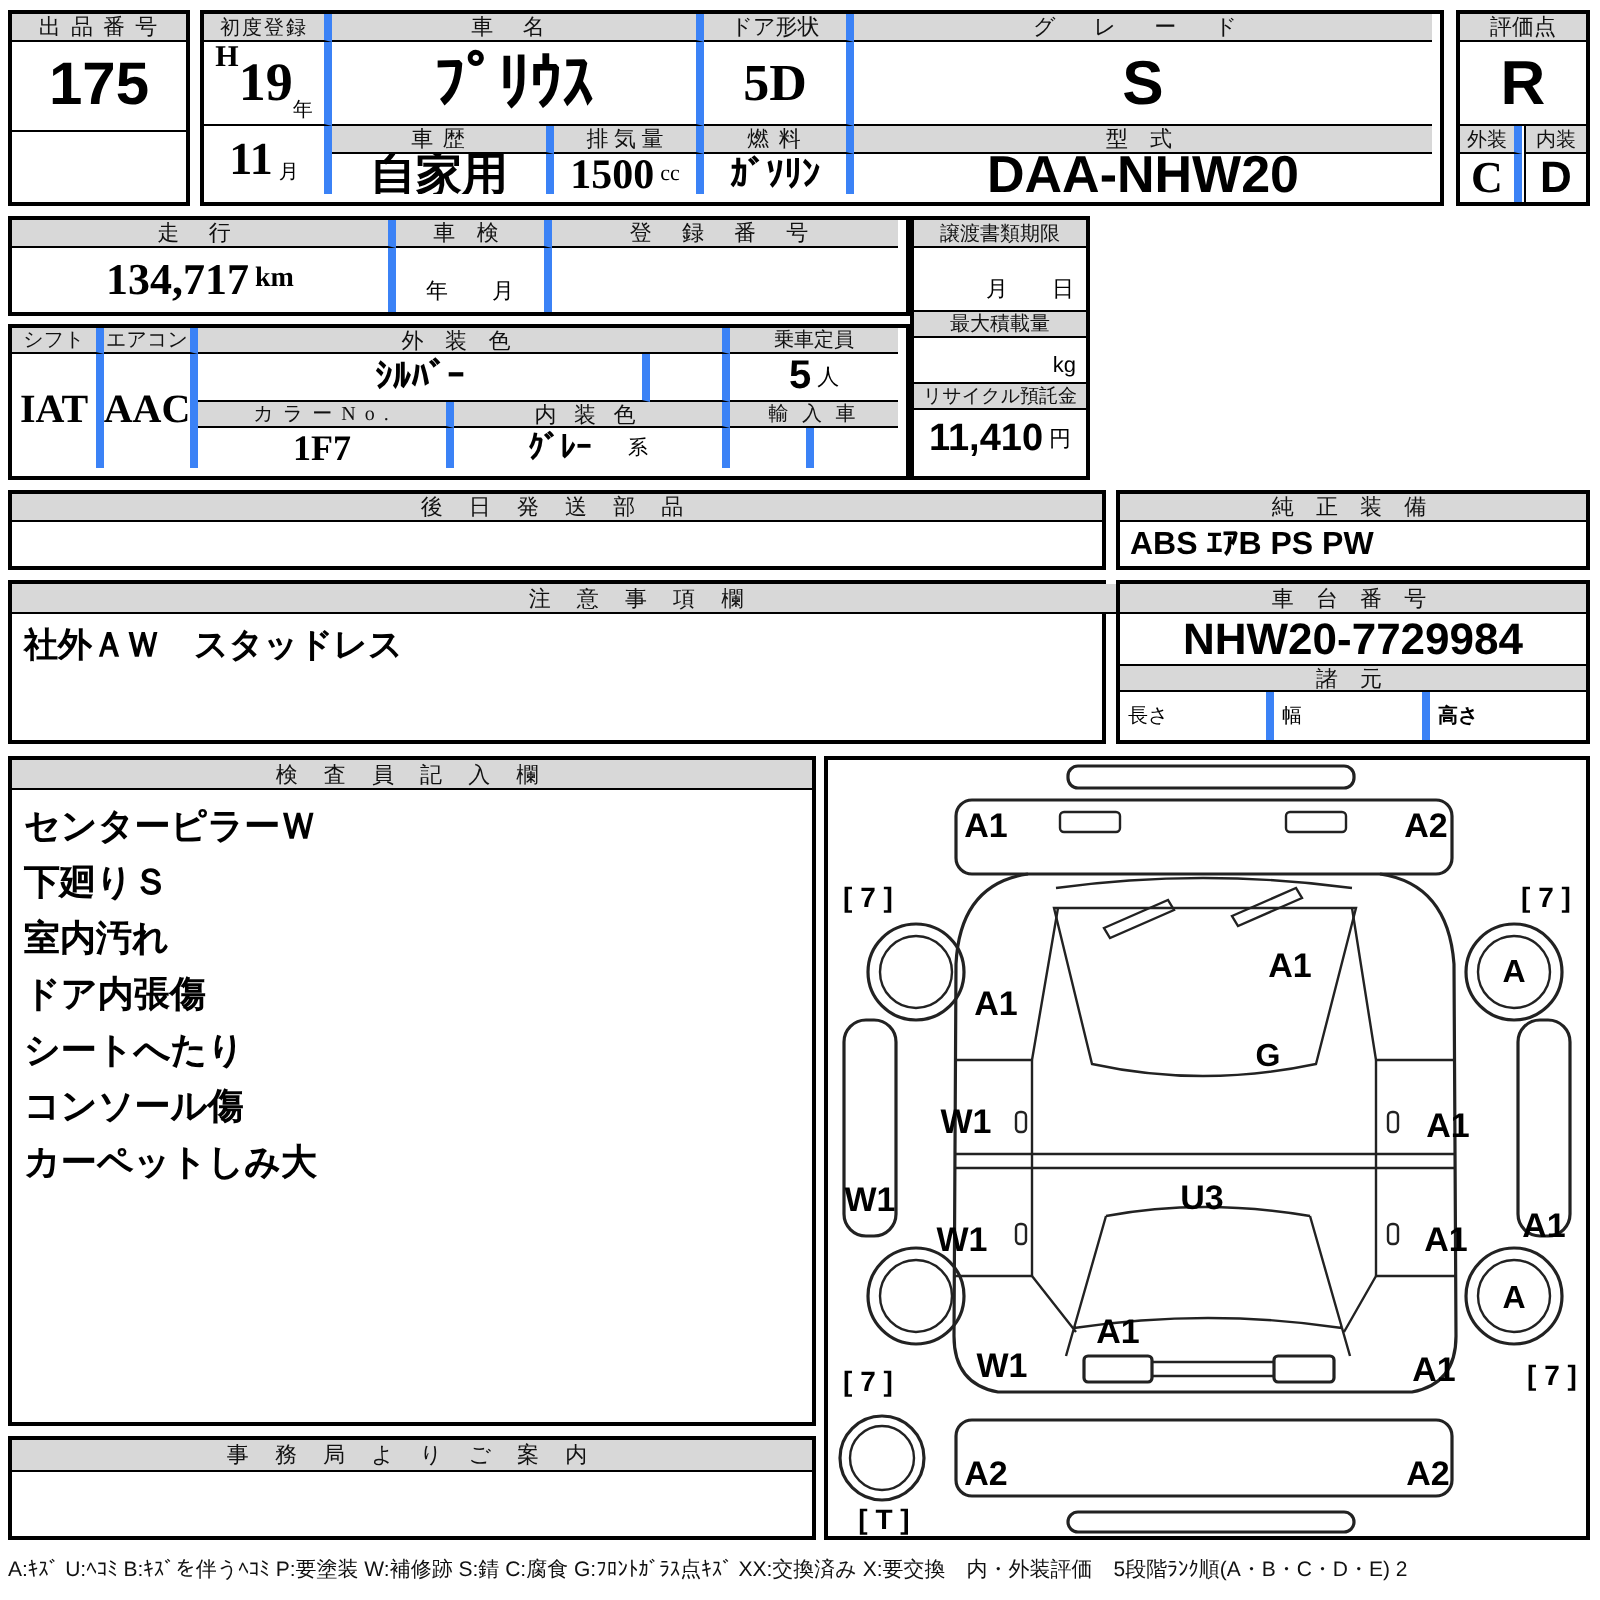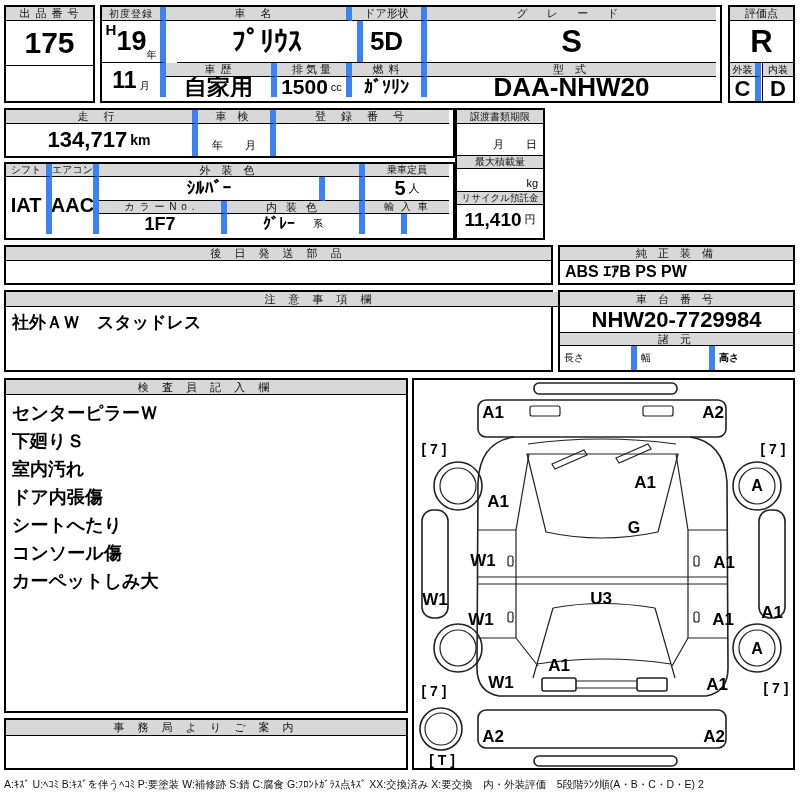--- a/index.html
+++ b/index.html
@@ -3,21 +3,21 @@
 <meta charset="utf-8">
 <style>
   html,body{margin:0;padding:0;background:#fff;}
   body{width:800px;height:800px;position:relative;font-family:"Liberation Sans","DejaVu Sans",sans-serif;color:#000;}
   .sheet{position:absolute;inset:0;background:#fff;}
   .box{position:absolute;border:2px solid #000;background:#fff;box-sizing:border-box;}
   .cell{position:absolute;box-sizing:border-box;display:flex;align-items:center;justify-content:center;overflow:hidden;}
   .hdr{background:#d8d8d8;font-size:11px;letter-spacing:1px;color:#111;}
   .h9{font-size:9.5px;letter-spacing:0;}
   .h10{font-size:10px;letter-spacing:0;}
-  .br{border-right:6px solid #3b82f6;}
+  .br{border-right:4px solid #3b82f6;font-family:Liberation Serif, serif;}
   .bb{border-bottom:1px solid #000;}
   .bt{border-top:1px solid #000;}
   .val{font-weight:bold;}
   .left{justify-content:flex-start;}
   .right{justify-content:flex-end;}
   .top{align-items:flex-start;}
   .bottom{align-items:flex-end;}
   .unit{font-size:11px;font-weight:bold;margin-left:3px;}
   .note-line{font-size:18px;font-weight:bold;line-height:28px;white-space:nowrap;}
   #diagram-labels text{font-weight:bold;fill:#000;text-anchor:middle;}
@@ -41,21 +41,21 @@
     <div class="cell br bb" style="left:0;top:14px;width:64px;height:42px;">
       <span class="val" style="font-size:15px;align-self:flex-start;">H</span>
       <span class="val" style="font-size:27px;">19</span>
       <span style="font-size:10px;align-self:flex-end;">年</span>
     </div>
     <div class="cell br" style="left:0;top:56px;width:64px;height:34px;">
       <span class="val" style="font-size:23px;">11</span>
       <span style="font-size:10px;align-self:flex-end;margin:0 0 4px 3px;">月</span>
     </div>
     <div class="cell hdr bb br" style="left:64px;top:0;width:186px;height:14px;letter-spacing:6px;">車 名</div>
-    <div class="cell val bb br" style="left:75px;top:14px;width:186px;height:42px;font-size:28px;">ﾌﾟﾘｳｽ</div>
+    <div class="cell val bb br" style="left:64px;top:14px;width:186px;height:42px;font-size:32px;">ﾌﾟﾘｳｽ</div>
     <div class="cell hdr bb br" style="left:250px;top:0;width:75px;height:14px;letter-spacing:0;">ドア形状</div>
     <div class="cell val bb br" style="left:250px;top:14px;width:75px;height:42px;font-size:26px;">5D</div>
     <div class="cell hdr bb" style="left:325px;top:0;width:289px;height:14px;letter-spacing:8px;">グ レ ー ド</div>
     <div class="cell val bb" style="left:325px;top:14px;width:289px;height:42px;font-size:31px;">S</div>
     <div class="cell hdr bb br" style="left:64px;top:56px;width:111px;height:14px;">車 歴</div>
     <div class="cell val br" style="left:64px;top:70px;width:111px;height:20px;font-size:23px;">自家用</div>
     <div class="cell hdr bb br" style="left:175px;top:56px;width:75px;height:14px;letter-spacing:0;">排 気 量</div>
     <div class="cell br" style="left:175px;top:70px;width:75px;height:20px;">
       <span class="val" style="font-size:21px;">1500</span>
       <span class="unit" style="font-weight:normal;">cc</span>

